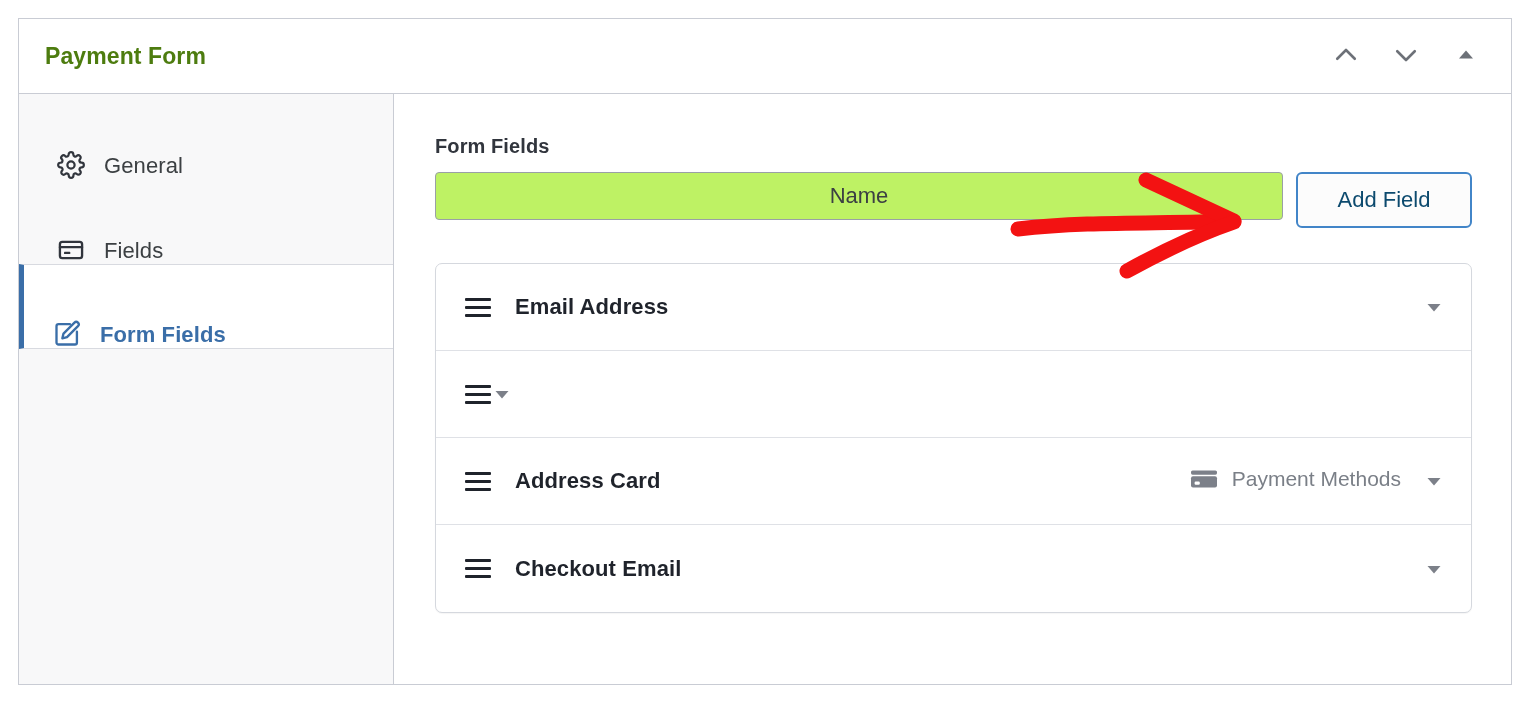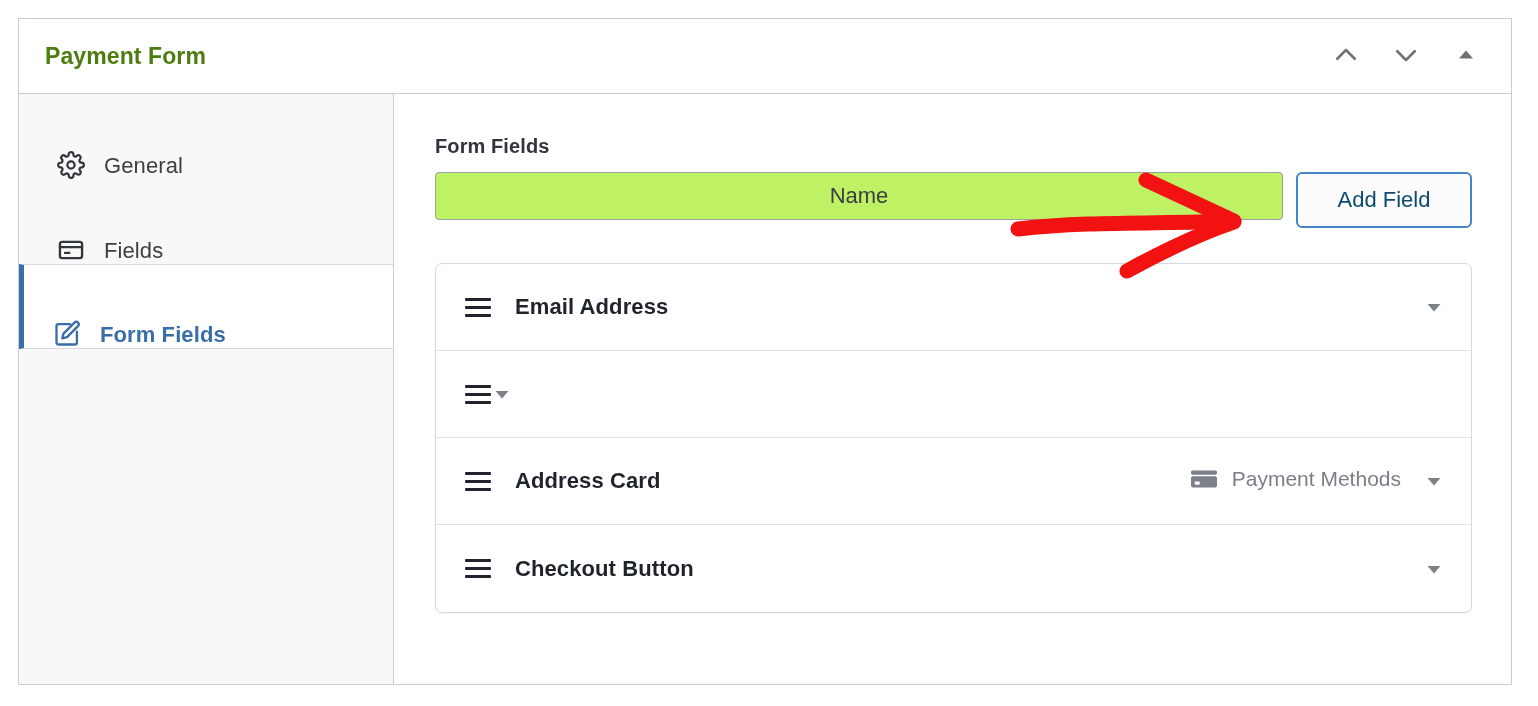--- a/index.html
+++ b/index.html
@@ -384,21 +384,21 @@
             </svg>
           </span>
         </div>
 
         <div class="field-row">
           <span class="drag-handle">
             <span></span>
               <span></span>
               <span></span>
           </span>
-          <span class="field-label">Checkout Button</span>
+          <span class="field-label">Checkout Email</span>
           <span class="row-caret">
             <svg width="20" height="20" viewBox="0 0 20 20">
               <polygon points="3.5,7 16.5,7 10,14.5" fill="#7c8089"></polygon>
             </svg>
           </span>
         </div>
 
       </div>
     </div>
   </div>

